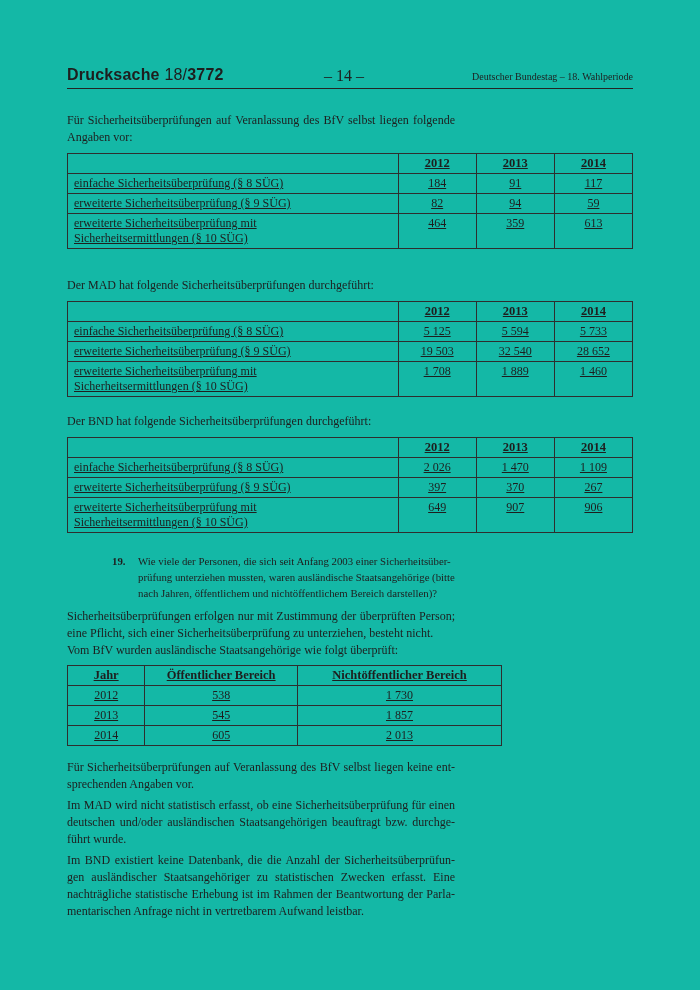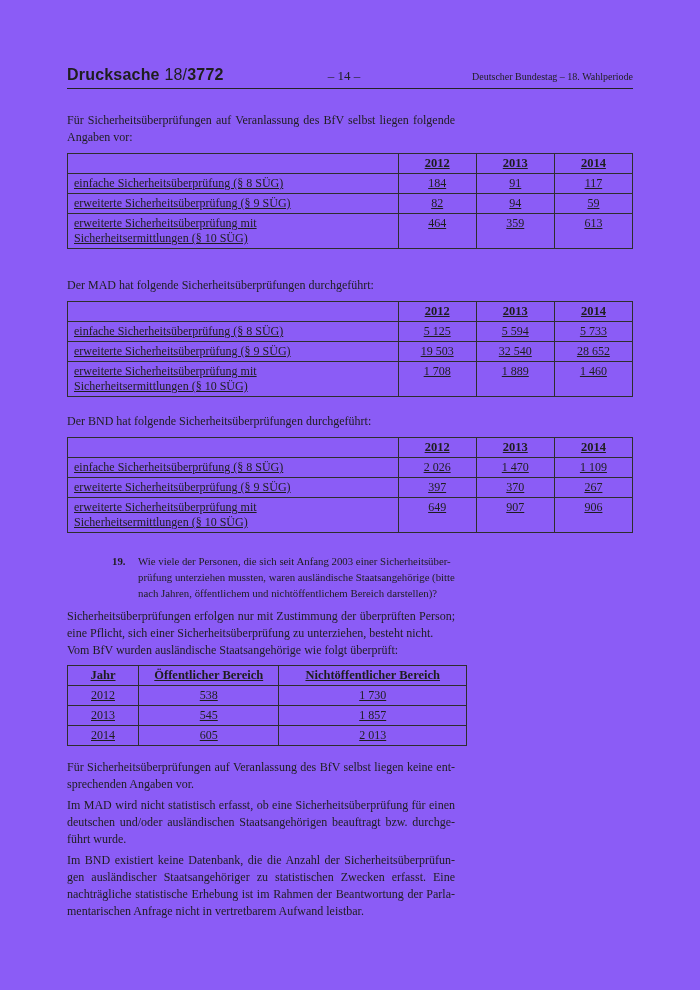--- a/index.html
+++ b/index.html
@@ -1,21 +1,21 @@
 <!DOCTYPE html>
 <html><head>
 <meta charset="utf-8">
 <style>
   html, body { margin: 0; padding: 0; background: #ffffff; }
   .page {
     position: relative;
     width: 700px;
     height: 990px;
     box-sizing: border-box;
-    background: #8b5cf6;
+    background: #14b8a6;
     color: #1e1e1e;
     font-family: "Liberation Serif", serif;
     padding: 0 67px;
     overflow: hidden;
   }
   
   .header {
     position: relative;
     margin-top: 66px;
     display: flex;
@@ -30,21 +30,21 @@
     font-weight: bold;
     letter-spacing: 0.2px;
     white-space: nowrap;
   }
   .h-left .light { font-weight: normal; }
   .h-center {
     position: absolute;
     left: 0; right: 12px;
     bottom: 5px;
     text-align: center;
-    font-size: 13px;
+    font-size: 16px;
     line-height: 14px;
   }
   .h-right {
     margin-left: auto;
     font-size: 10px;
     line-height: 14px;
     white-space: nowrap;
   }
   
   .para {
@@ -75,21 +75,21 @@
   .qtext .pline.last { text-align-last: left; }
   
   table {
     border-collapse: collapse;
     table-layout: fixed;
     font-size: 12px;
   }
   .yt { width: 100%; }
   .yt col.c-label { width: 58.5%; }
   .yt col.c-year  { width: 13.83%; }
-  .ft { width: 400px; }
+  .ft { width: 435px; }
   .ft col.c-jahr  { width: 17.8%; }
   .ft col.c-oeff  { width: 35.2%; }
   .ft col.c-noeff { width: 47.0%; }
   th, td {
     border: 1px solid #2e2e2e;
     padding: 2px 6px;
     vertical-align: top;
     line-height: 15px;
     text-decoration: underline;
   }

